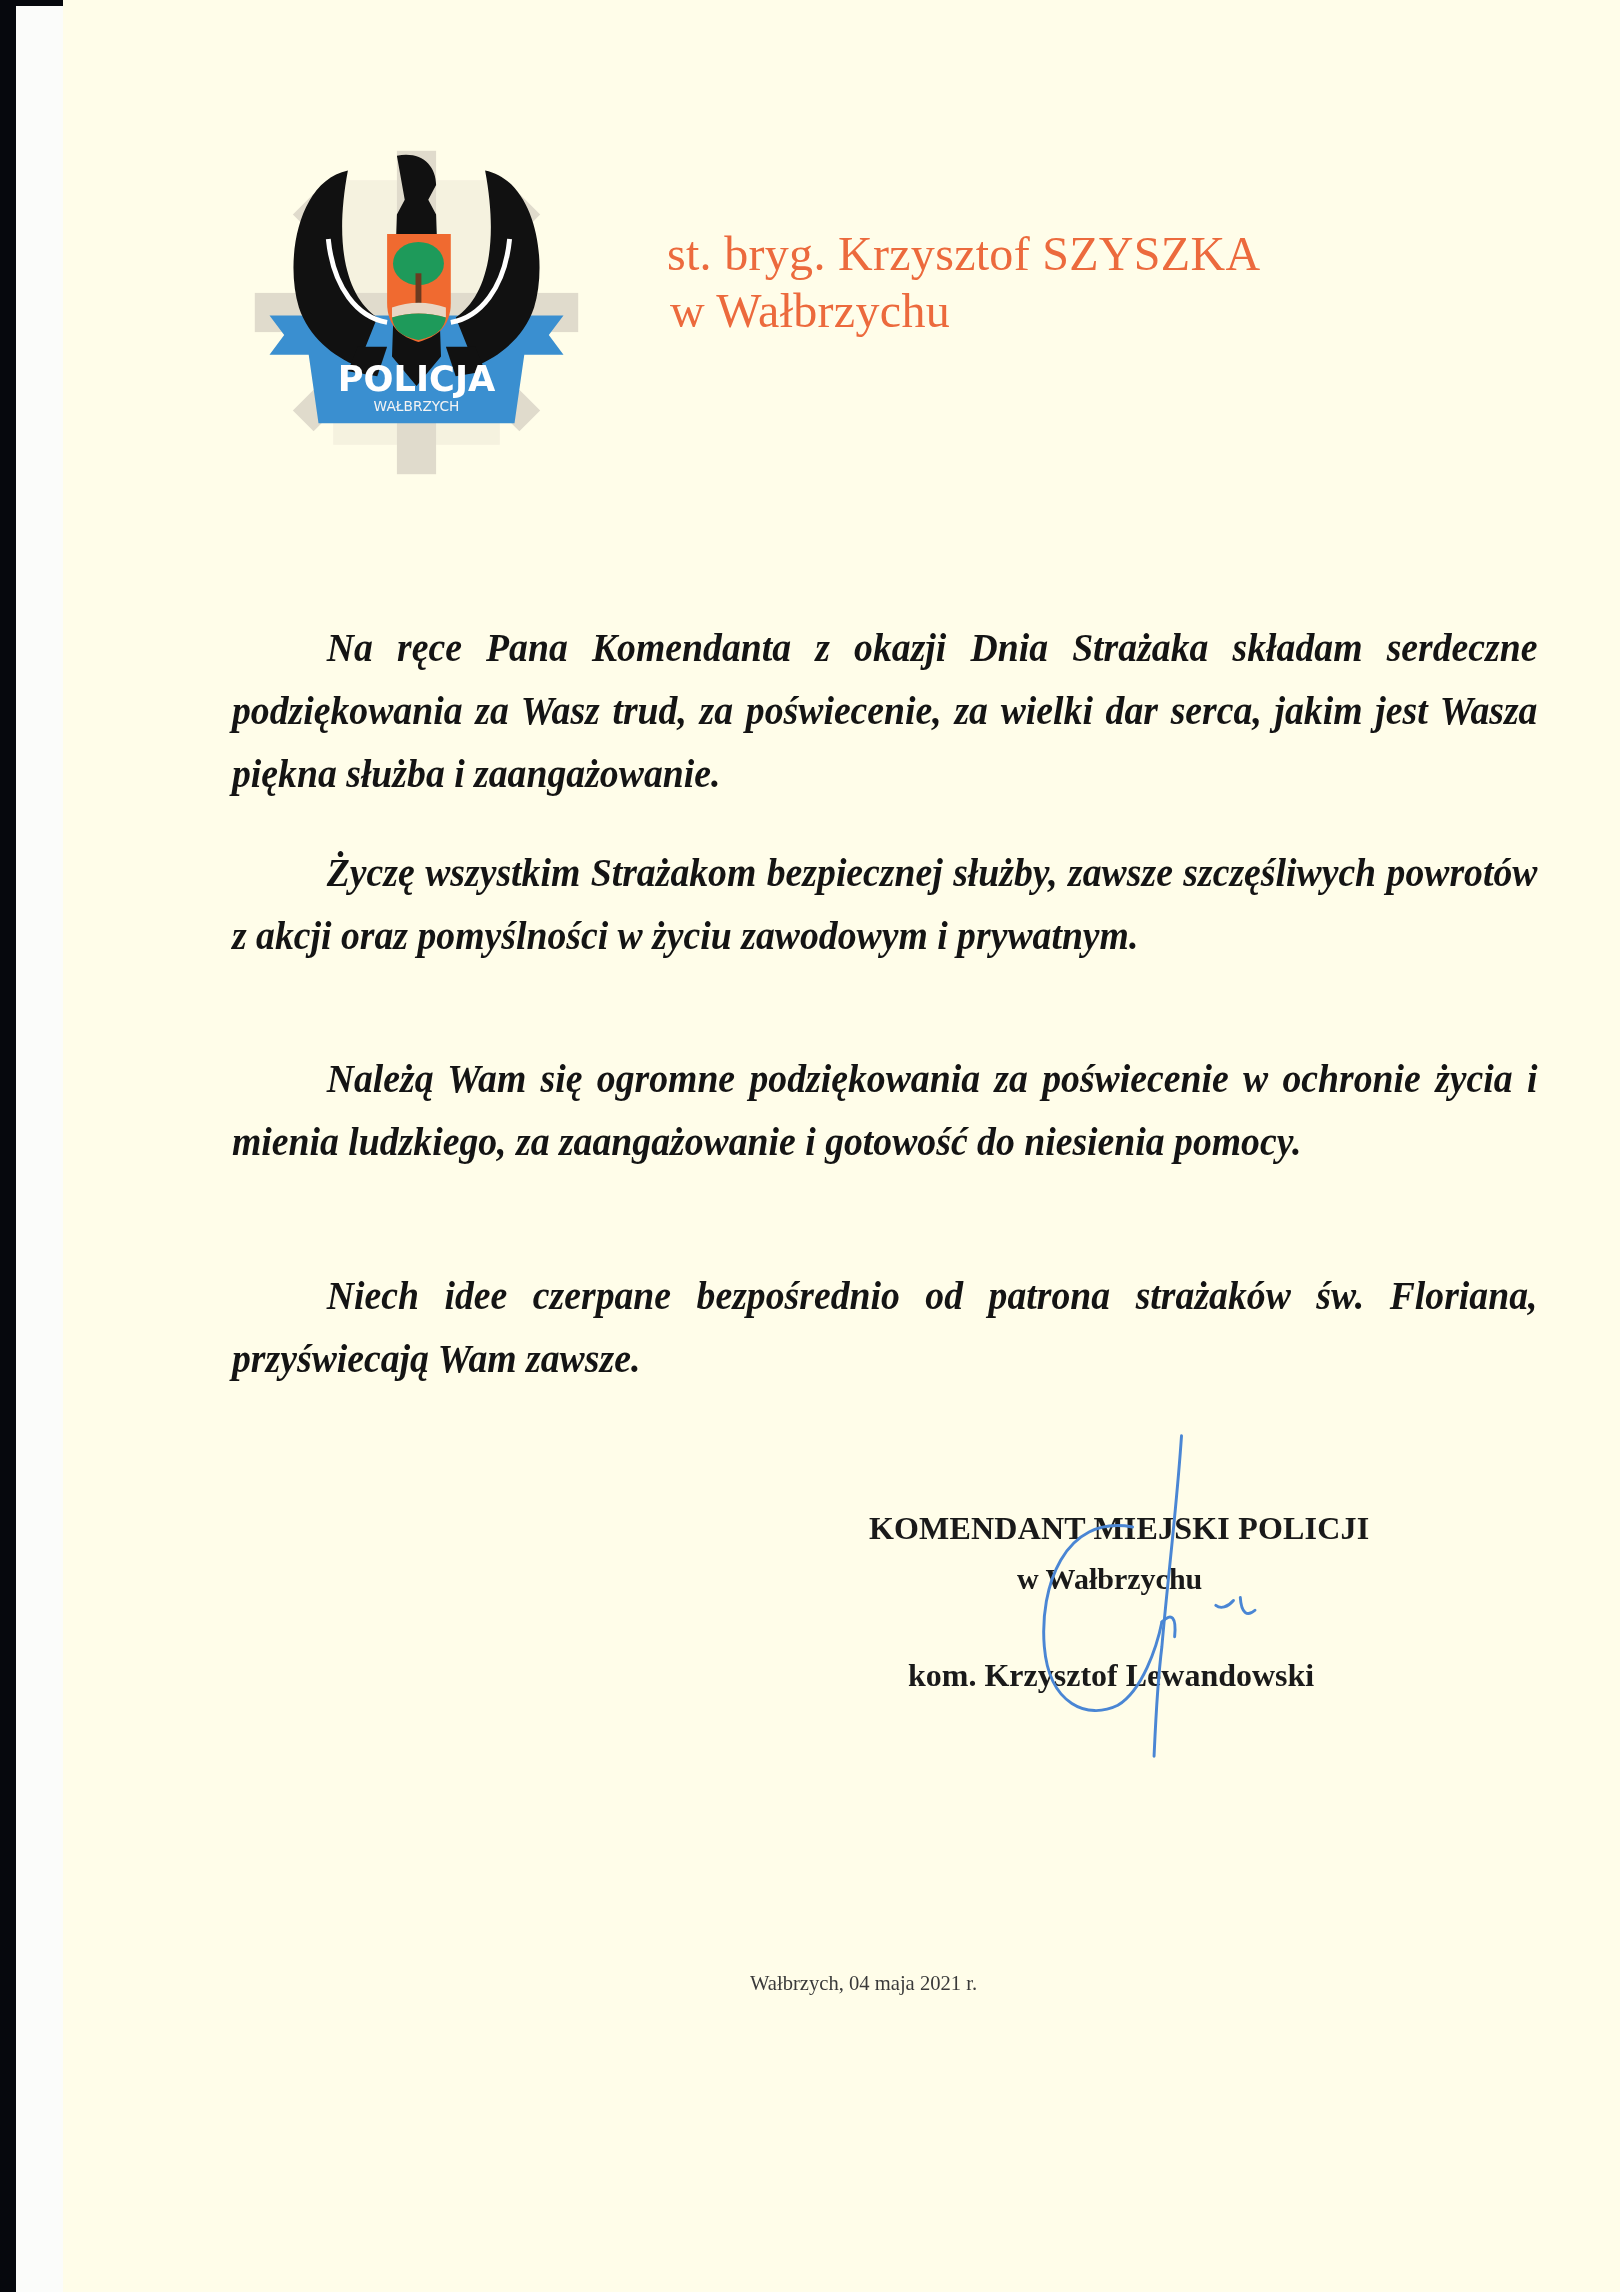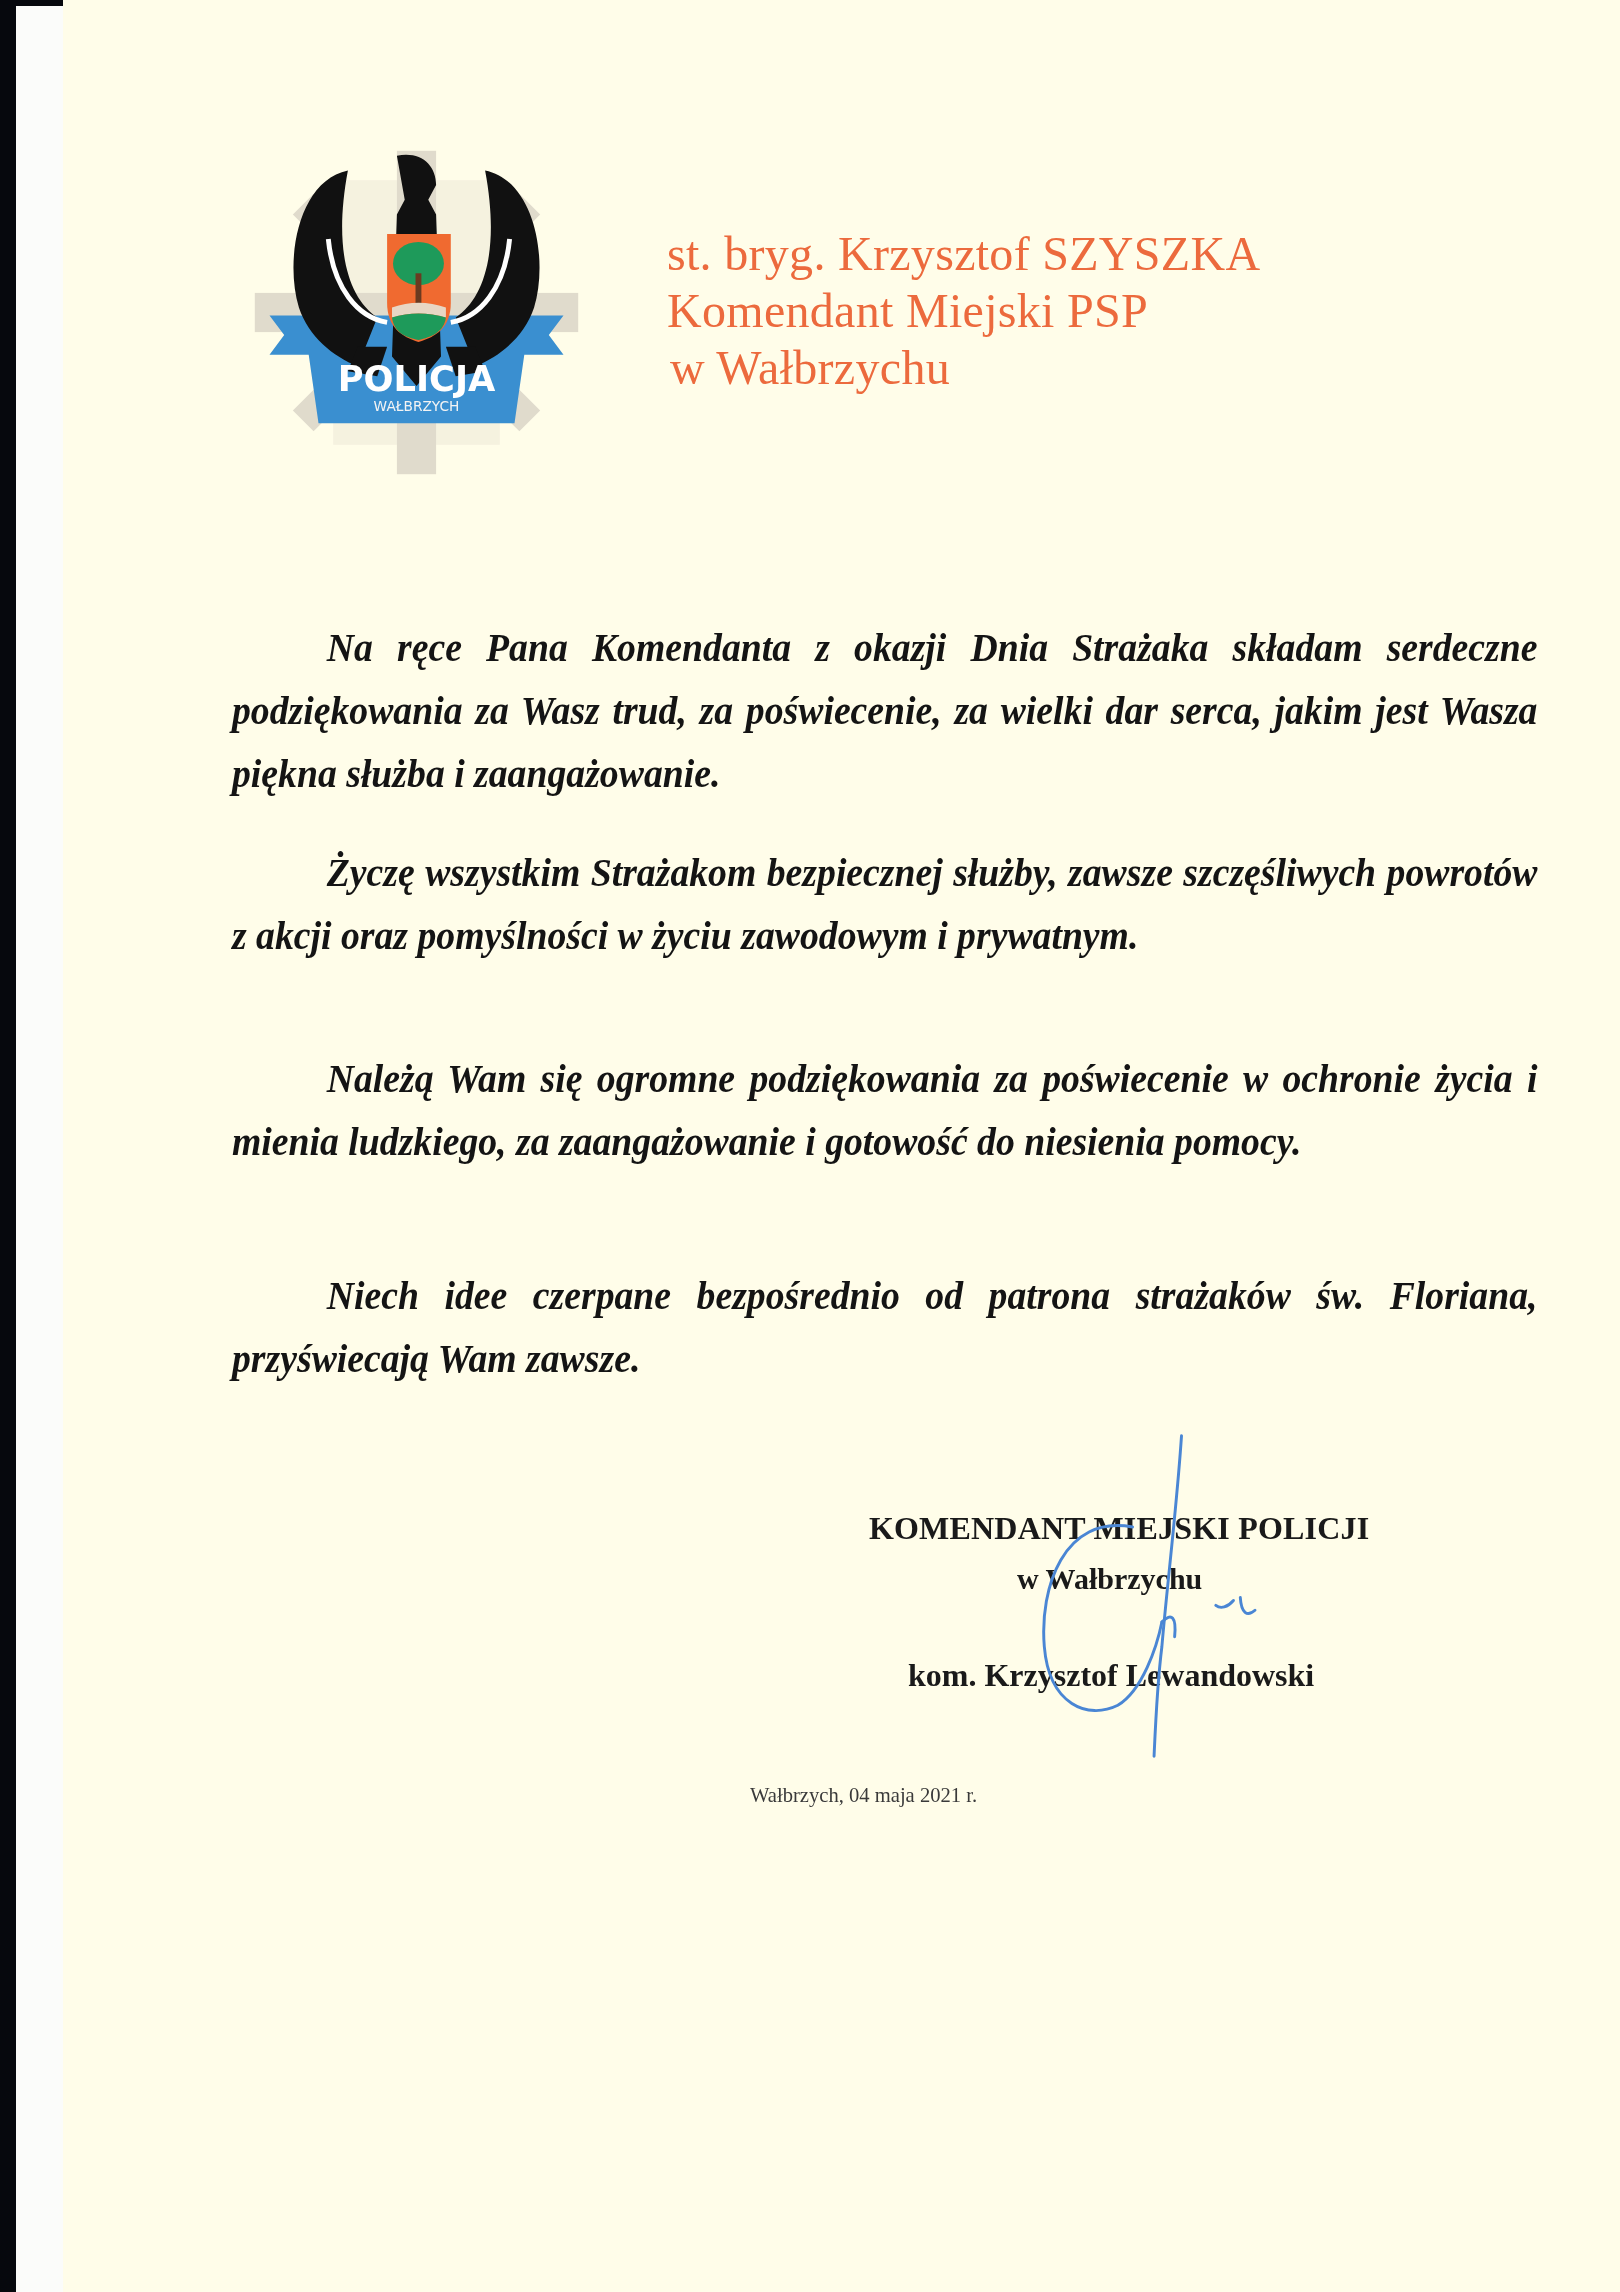--- a/index.html
+++ b/index.html
@@ -37,21 +37,21 @@
   .signature-block {
     position:absolute; left:863px; top:1500px; width:608px;
     font-family:"Liberation Serif", serif; font-weight:bold; color:#1a1a1a;
   }
   .sig-title { position:absolute; left:5.9px; top:9.8px; font-size:32px; white-space:nowrap; letter-spacing:0.2px; }
   .sig-city { position:absolute; left:154px; top:62px; font-size:30px; white-space:nowrap; }
   .sig-name { position:absolute; left:45px; top:157px; font-size:32px; white-space:nowrap;text-align:center; }
   .sig-scribble { position:absolute; left:863px; top:1421px; width:637px; height:353px; pointer-events:none; }
 
   .date-line {
-    position:absolute; left:750px; top:1784px;
+    position:absolute; left:750px; top:1972px;
     font-size:20.6px; color:#3a3a3a; white-space:nowrap;
   }
 </style>
 </head>
 <body>
 
 <div class="scan-border-left"></div>
 <div class="scan-border-top"></div>
 <div class="scan-white-strip"></div>
 
@@ -87,21 +87,20 @@
     <path d="M155,170 Q182,160 210,170 L210,180 Q182,172 155,180 Z" fill="#e8d6c4"></path>
     <path d="M155,180 Q182,172 210,180 C208,195 195,200 182,203 C168,200 157,195 155,180 Z" fill="#1e9a5a"></path>
 
     <text x="180" y="255" text-anchor="middle" font-family="DejaVu Sans, sans-serif" font-weight="bold" font-size="36" fill="#ffffff">POLICJA</text>
     <text x="180" y="275" text-anchor="middle" font-family="DejaVu Sans, sans-serif" font-size="14" fill="#f4f4f4">WAŁBRZYCH</text>
   </svg>
 </div>
 
 <div class="addressee">
   <div>st. bryg. Krzysztof SZYSZKA</div>
-  <div>Komendant Miejski PSP</div>
   <div class="l4">w Wałbrzychu</div>
 </div>
 
 <div class="body-text p1">
   <p>Na ręce Pana Komendanta z okazji Dnia Strażaka składam serdeczne podziękowania za Wasz trud, za poświecenie, za wielki dar serca, jakim jest Wasza piękna służba  i zaangażowanie.</p>
 </div>
 <div class="body-text p2">
   <p>Życzę wszystkim Strażakom bezpiecznej służby, zawsze szczęśliwych  powrotów z akcji oraz pomyślności w życiu zawodowym i prywatnym.</p>
 </div>
 <div class="body-text p3">

